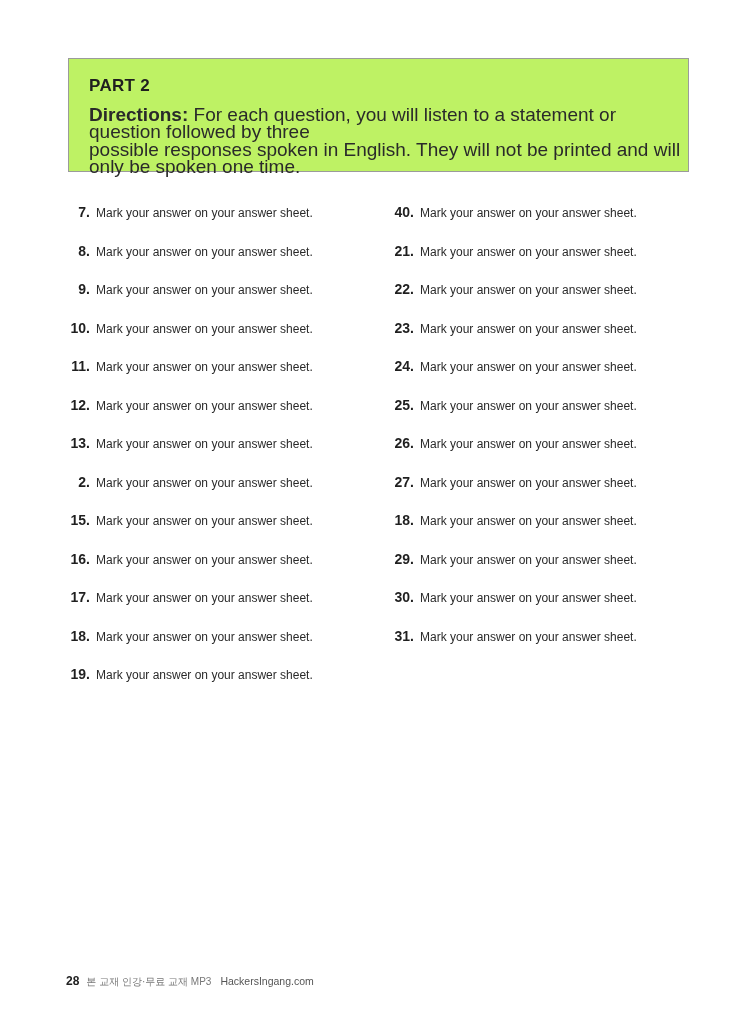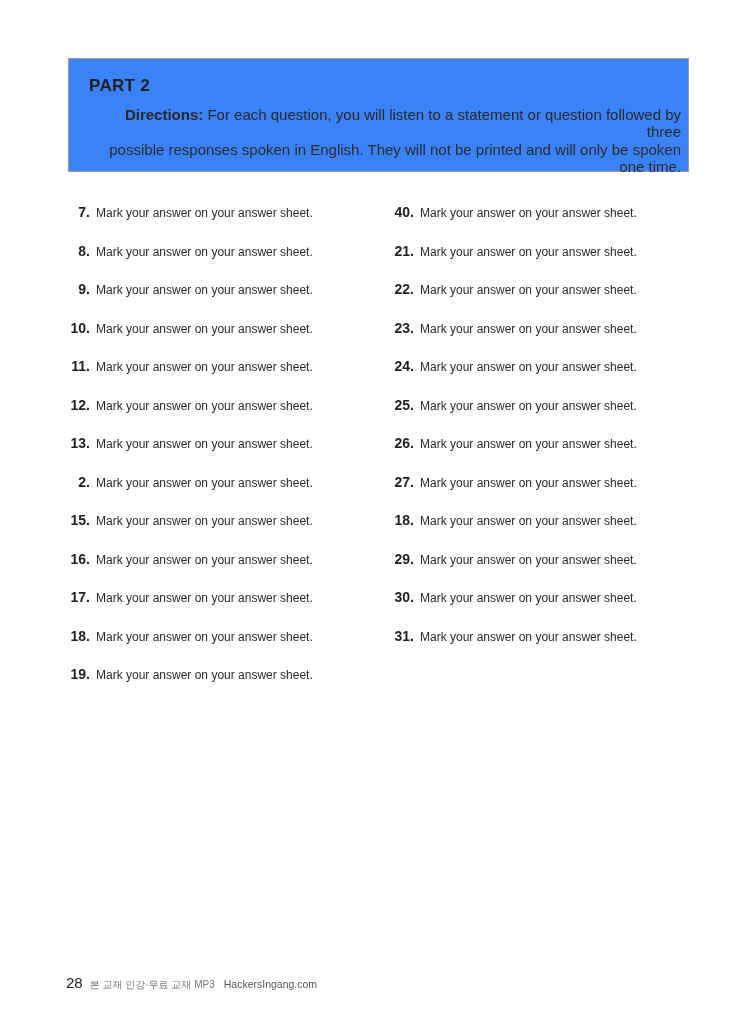--- a/index.html
+++ b/index.html
@@ -14,40 +14,39 @@
   }
 
   
   .directions-box {
     position: absolute;
     left: 68px;
     top: 58px;
     width: 621px;
     height: 114px;
     border: 1px solid #9b9b9b;
-    background: #3b82f6;
+    background: #bef264;
   }
   .part-title {
     position: absolute;
     left: 20px;
     top: 17px;
     font-size: 17px;
     font-weight: bold;
     letter-spacing: 0.3px;
     color: #1f1f1f;
   }
   .directions-par {
     position: absolute;
     left: 20px;
     top: 47px;
     width: 592px;
-    font-size: 15px;
+    font-size: 19px;
     line-height: 17.4px;
     color: #2a2a2a;
-    text-align: right;
   }
   .directions-par .dlabel { font-weight: bold; }
 
   
   .q-col {
     position: absolute;
     top: 204px;
   }
   .q-col.left  { left: 64px; }
   .q-col.right { left: 388px; }
@@ -76,22 +75,22 @@
   
   .footer {
     position: absolute;
     left: 66px;
     top: 974px;
     display: flex;
     align-items: baseline;
     white-space: nowrap;
   }
   .footer .page-num {
-    font-weight: normal;
-    font-size: 15px;
+    font-weight: bold;
+    font-size: 12px;
     color: #222222;
   }
   .footer .note {
     margin-left: 7px;
     font-size: 10px;
     color: #777777;
     letter-spacing: 0px;
   }
   .footer .site {
     margin-left: 9px;

